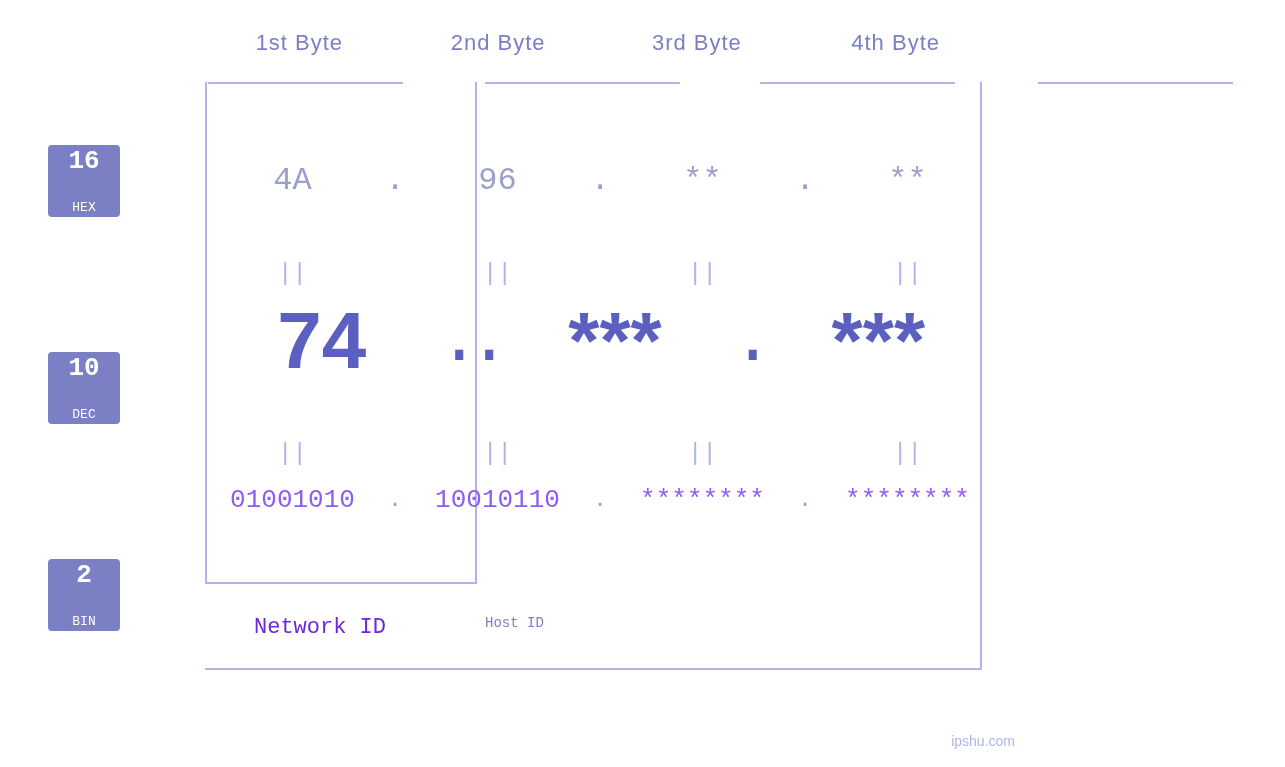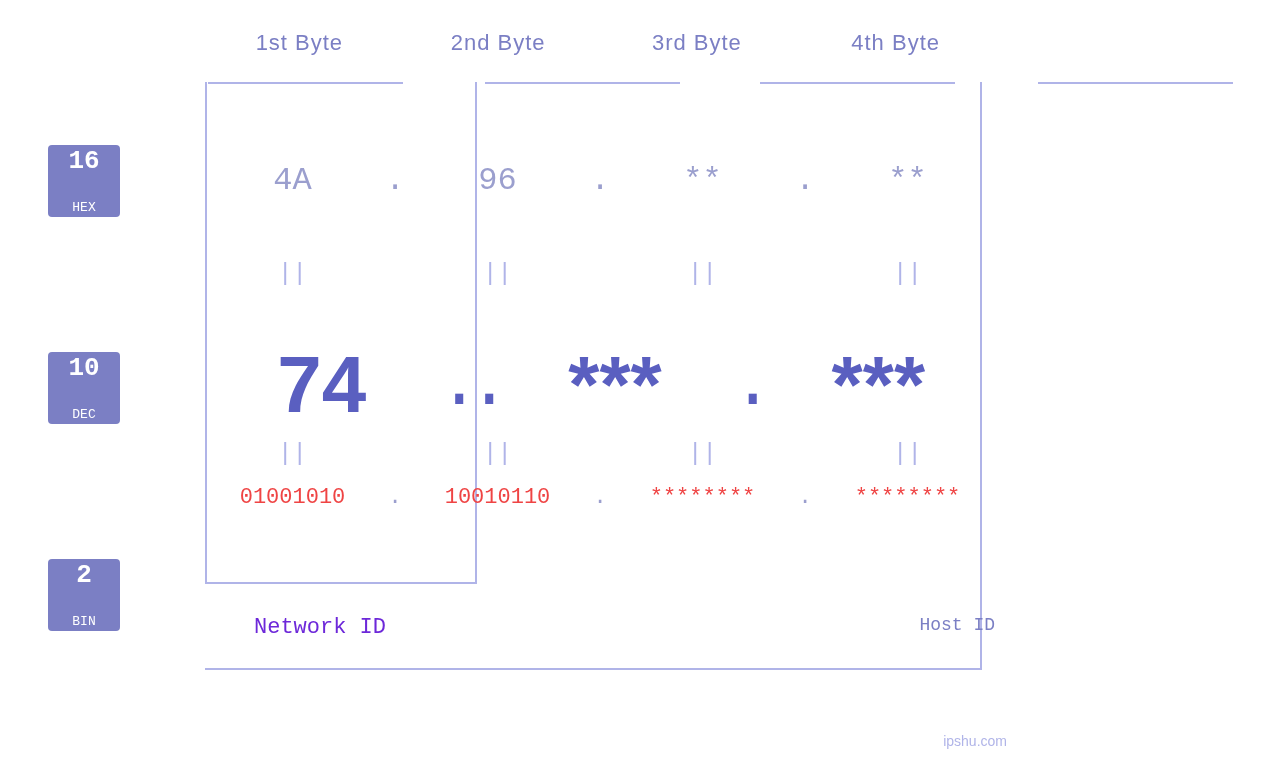--- a/index.html
+++ b/index.html
@@ -138,21 +138,20 @@
       width: 30px;
     }
 
     
     .dec-row {
       display: flex;
       align-items: center;
       position: absolute;
       left: 50px;
       right: 0;
-      margin-top: 44px;
     }
 
     .dec-row .cell {
       flex: 1;
       text-align: center;
       color: #5a5fc0;
       font-size: 80px;
       font-weight: bold;
       font-family: Arial, sans-serif;
     }
@@ -169,22 +168,22 @@
       display: flex;
       align-items: center;
       position: absolute;
       left: 50px;
       right: 0;
     }
 
     .bin-row .cell {
       flex: 1;
       text-align: center;
-      color: #ef4444;
-      font-size: 22px;
+      color: #8b5cf6;
+      font-size: 26px;
       font-family: 'Courier New', monospace;
     }
 
     .bin-row .dot {
       color: #9b9fce;
       font-size: 22px;
       width: 30px;
       text-align: center;
     }
 
@@ -200,23 +199,23 @@
     .network-id-section {
       width: 330px;
       text-align: center;
       color: #6d28d9;
       font-size: 22px;
       font-family: 'Courier New', monospace;
     }
 
     .host-id-section {
       flex: 1;
-      text-align: right;
+      text-align: left;
       color: #7b7fc4;
-      font-size: 18px;
+      font-size: 14px;
       font-family: 'Courier New', monospace;
     }
 
     
     .bottom-bracket {
       position: absolute;
       top: 668px;
       left: 205px;
       right: 43px;
       height: 2px;
@@ -232,21 +231,21 @@
       text-align: center;
       color: #5a5fc0;
       font-size: 38px;
       font-family: 'Courier New', monospace;
     }
 
     
     .watermark {
       position: absolute;
       bottom: 18px;
-      right: 18px;
+      right: 10px;
       color: #b0b4e8;
       font-size: 14px;
       font-family: Arial, sans-serif;
     }
 
     
     .v-line-left-network {
       position: absolute;
       left: 205px;
       top: 82px;

